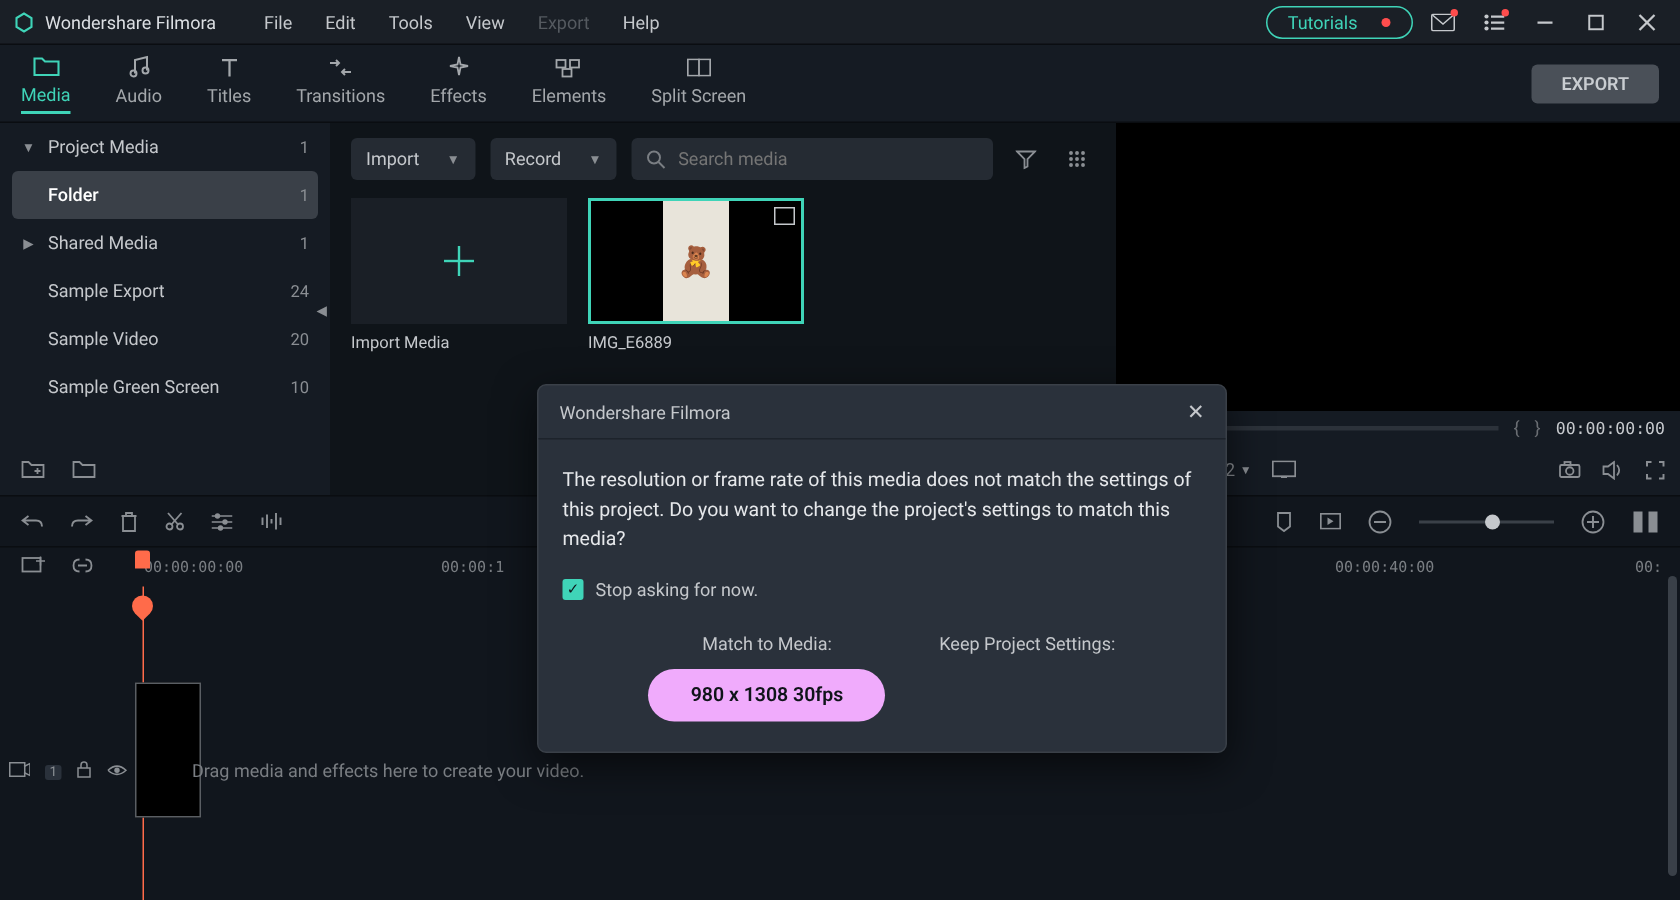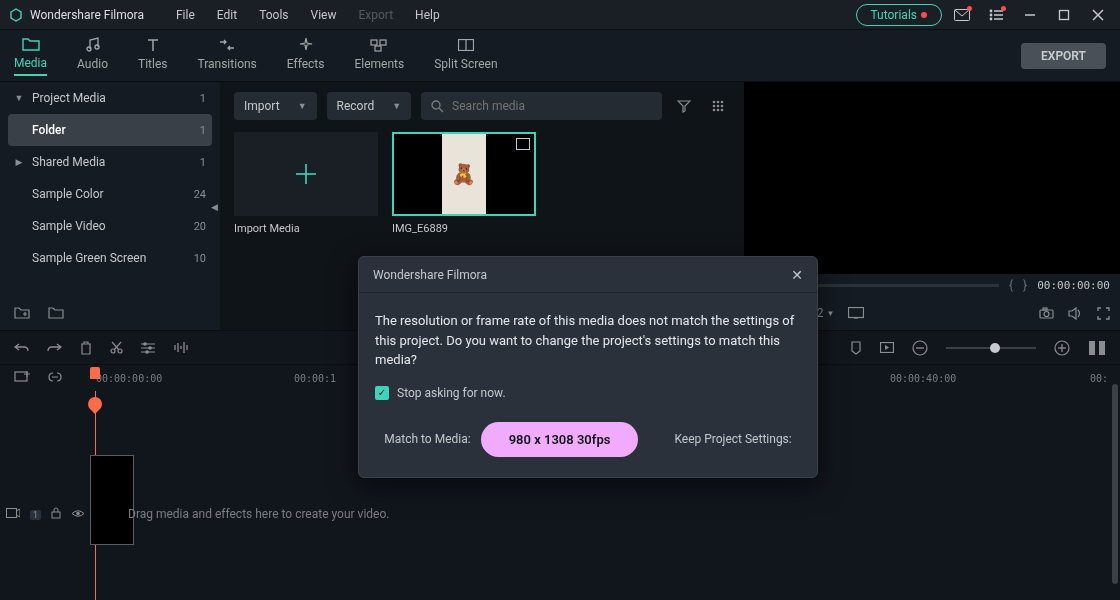--- a/index.html
+++ b/index.html
@@ -5,21 +5,21 @@
 * { margin: 0; padding: 0; box-sizing: border-box; font-family: -apple-system, BlinkMacSystemFont, "Segoe UI", Roboto, sans-serif; }
 body { width: 1120px; height: 600px; background: #0f1419; color: #c5c8cc; overflow: hidden; font-size: 12px; position: relative; }
 
 
 .titlebar { height: 30px; background: #1a1f26; display: flex; align-items: center; padding: 0 8px; gap: 6px; border-bottom: 1px solid #0a0d11; }
 .titlebar .logo { width: 16px; height: 16px; display: flex; align-items: center; justify-content: center; color: #3fd4b8; }
 .titlebar .title { color: #dcdfe3; font-size: 12px; margin-right: 18px; }
 .titlebar .menu-item { color: #c5c8cc; font-size: 12px; padding: 0 8px; cursor: pointer; }
 .titlebar .menu-item.disabled { color: #555a60; }
 .titlebar .spacer { flex: 1; }
-.titlebar .tutorials-btn { border: 1.5px solid #3fd4b8; border-radius: 14px; padding: 3px 14px; color: #3fd4b8; font-size: 12px; display: flex; align-items: center; gap: 4px; cursor: pointer; }
+.titlebar .tutorials-btn { border: 1.5px solid #3fd4b8; border-radius: 14px; padding: 3px 14px; color: #3fd4b8; font-size: 12px; display: flex; align-items: center; gap: 16px; cursor: pointer; }
 .titlebar .tutorials-btn .dot { width: 6px; height: 6px; border-radius: 50%; background: #ff4d4d; }
 .titlebar .win-btn { width: 28px; height: 22px; display: flex; align-items: center; justify-content: center; color: #c5c8cc; cursor: pointer; position: relative; }
 .titlebar .win-btn .dot { position: absolute; top: 2px; right: 4px; width: 5px; height: 5px; border-radius: 50%; background: #ff4d4d; }
 
 
 .ribbon { height: 52px; background: #151b23; display: flex; align-items: center; padding: 0 14px; gap: 30px; border-bottom: 1px solid #0a0d11; }
 .ribbon .tab { display: flex; flex-direction: column; align-items: center; gap: 3px; color: #a3a7ab; font-size: 12px; cursor: pointer; padding-bottom: 4px; }
 .ribbon .tab.active { color: #3fd4b8; border-bottom: 2px solid #3fd4b8; }
 .ribbon .tab .ic { height: 18px; display: flex; align-items: center; justify-content: center; }
 .ribbon .export-btn { margin-left: auto; background: #4a5058; color: #c9cdd1; padding: 6px 20px; border-radius: 4px; font-size: 12px; font-weight: 600; cursor: pointer; }
@@ -86,21 +86,21 @@
 
 .modal { position: absolute; left: 358px; top: 256px; width: 460px; background: #2a313b; border: 1px solid #3a4048; border-radius: 6px; box-shadow: 0 8px 28px rgba(0,0,0,.6); }
 .modal-header { height: 36px; display: flex; align-items: center; padding: 0 14px; border-bottom: 1px solid #1d232b; }
 .modal-header .t { color: #c5c8cc; font-size: 12px; }
 .modal-header .x { margin-left: auto; color: #c5c8cc; cursor: pointer; font-size: 14px; }
 .modal-body { padding: 18px 16px 20px; }
 .modal-body .msg { color: #e6e8eb; font-size: 13px; font-weight: 400; line-height: 1.5; margin-bottom: 16px; }
 .modal-body .chk { display: flex; align-items: center; gap: 8px; color: #c5c8cc; font-size: 12px; margin-bottom: 22px; }
 .modal-body .chk .box { width: 14px; height: 14px; background: #3fd4b8; border-radius: 2px; display: flex; align-items: center; justify-content: center; color: #0f1419; font-size: 10px; }
 .modal-actions { display: flex; gap: 36px; justify-content: center; }
-.modal-col { display: flex; flex-direction: row; align-items: center; gap: 10px; }
+.modal-col { display: flex; flex-direction: column; align-items: center; gap: 10px; }
 .modal-col .lbl { color: #c5c8cc; font-size: 12px; }
 .modal-btn { padding: 10px 28px; border-radius: 18px; font-size: 13px; font-weight: 600; cursor: pointer; }
 .modal-btn.primary { background: #f0abfc; color: #0f1419; }
 .modal-btn.secondary { border: 1.5px solid #3fd4b8; color: #3fd4b8; }
 
 .scrollbar-r { position: absolute; right: 2px; top: 384px; width: 6px; height: 200px; background: #3a4048; border-radius: 3px; }
 .thumb-emoji { font-size: 20px; }
 </style>
 </head>
 <body>
@@ -237,21 +237,21 @@
         <span class="label">Folder</span>
         <span class="count">1</span>
       </div>
     <div class="side-item">
         <span class="arrow">▶</span>
         <span class="label">Shared Media</span>
         <span class="count">1</span>
       </div>
     <div class="side-item">
         <span class="arrow"></span>
-        <span class="label">Sample Color</span>
+        <span class="label">Sample Export</span>
         <span class="count">24</span>
       </div>
     <div class="side-item">
         <span class="arrow"></span>
         <span class="label">Sample Video</span>
         <span class="count">20</span>
       </div>
     <div class="side-item">
         <span class="arrow"></span>
         <span class="label">Sample Green Screen</span>

